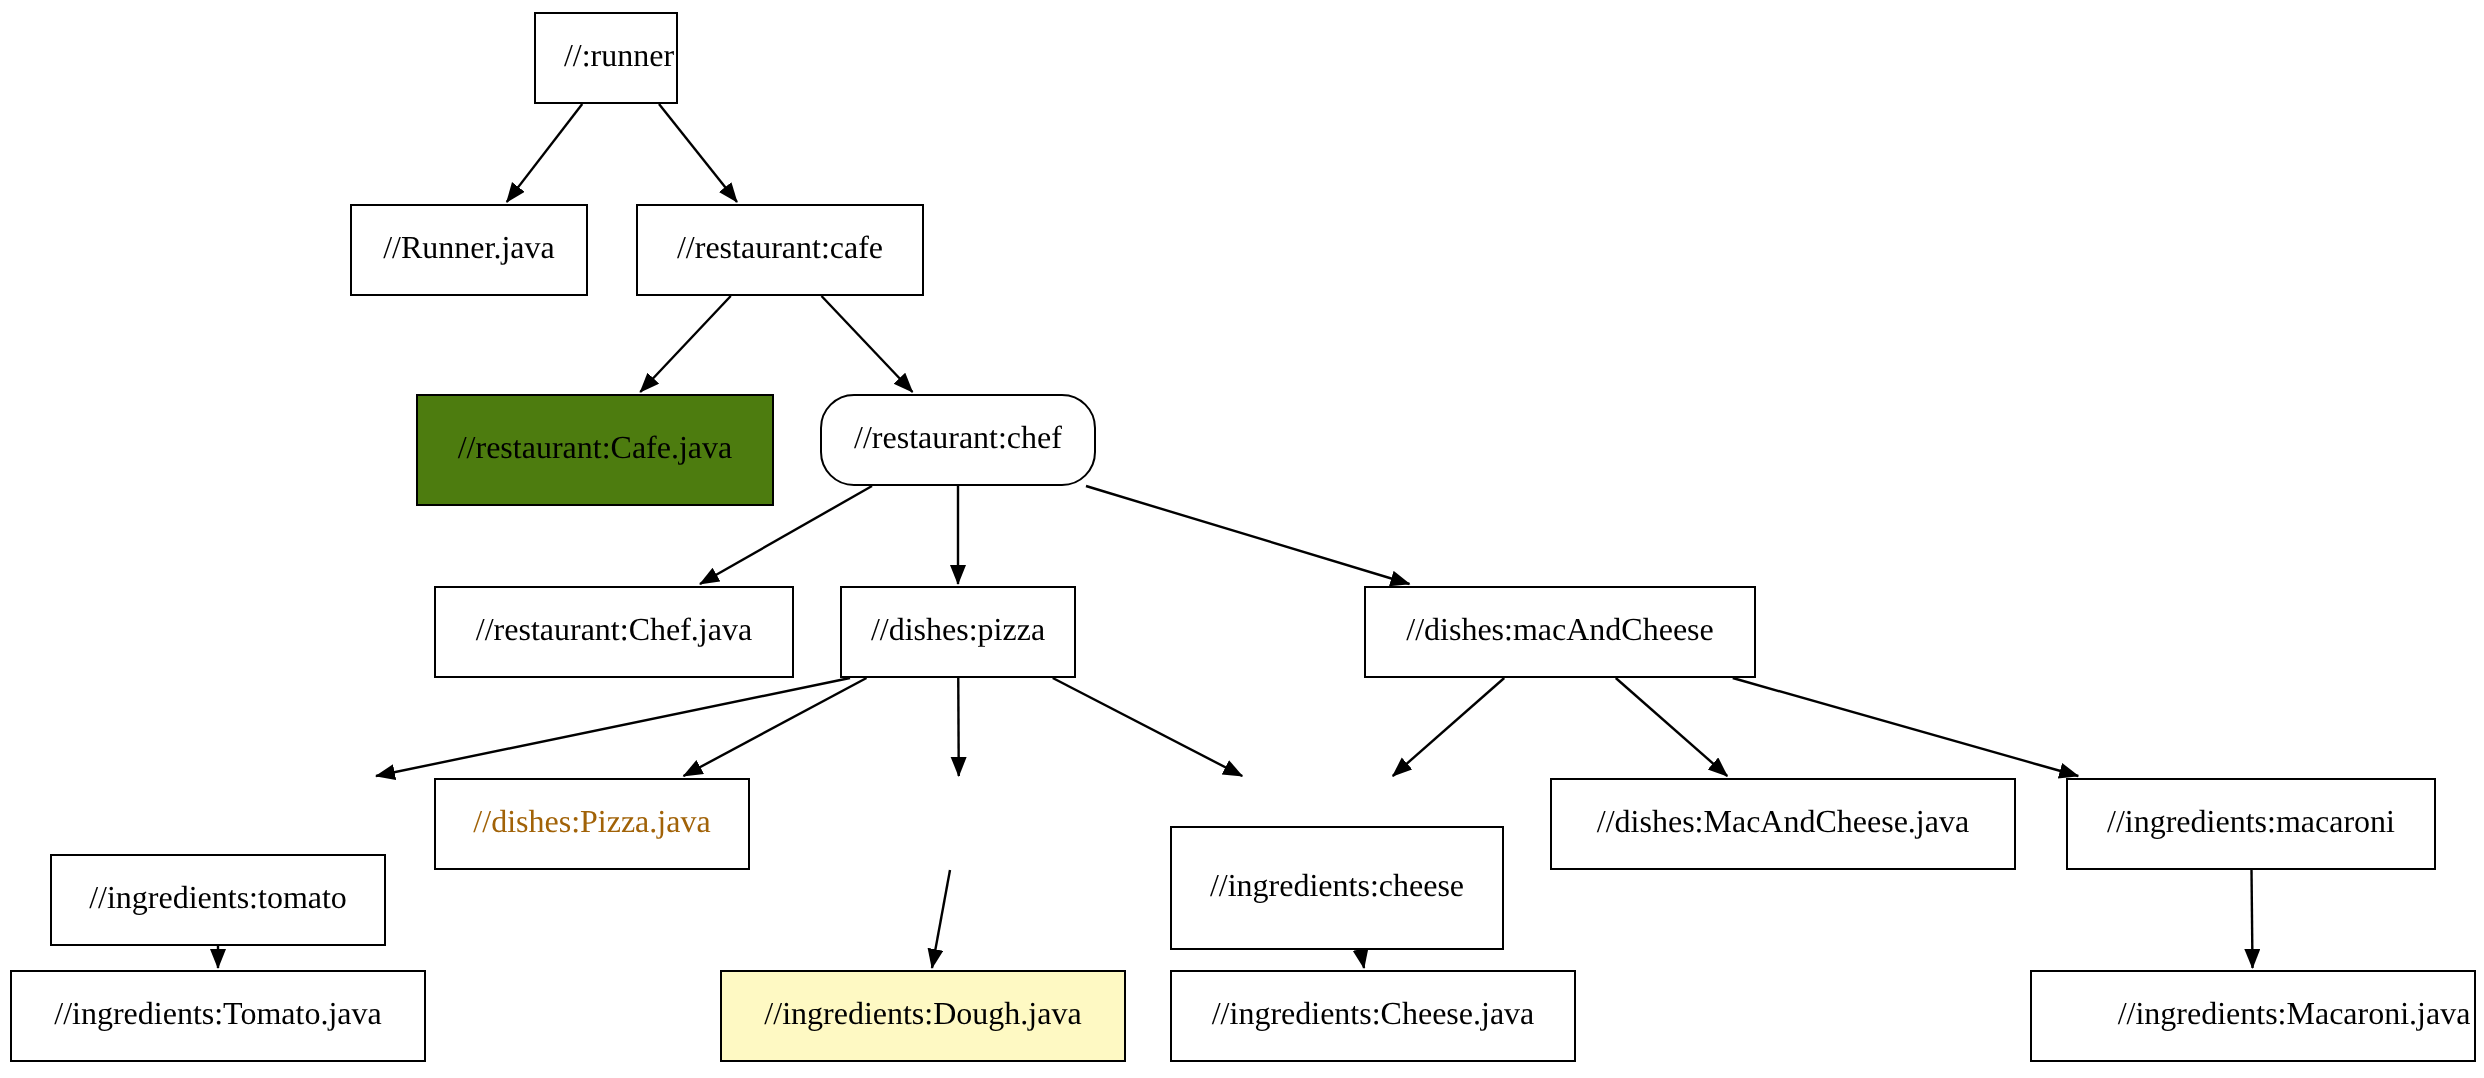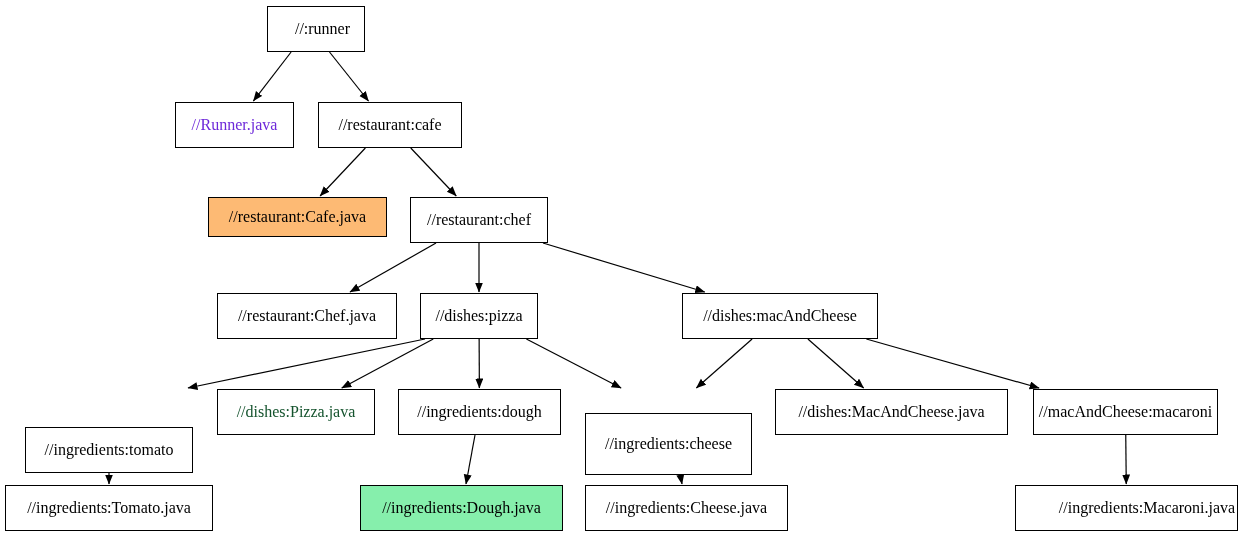--- a/index.html
+++ b/index.html
@@ -61,66 +61,63 @@
       <line x1="479.125" y1="339" x2="479.375" y2="388" stroke="#000000" stroke-width="1.2" marker-end="url(#arrowhead)"></line>
       <line x1="526.375" y1="339" x2="621.125" y2="388" stroke="#000000" stroke-width="1.2" marker-end="url(#arrowhead)"></line>
       <line x1="752.125" y1="339" x2="696.375" y2="388" stroke="#000000" stroke-width="1.2" marker-end="url(#arrowhead)"></line>
       <line x1="807.875" y1="339" x2="863.625" y2="388" stroke="#000000" stroke-width="1.2" marker-end="url(#arrowhead)"></line>
       <line x1="866.375" y1="339" x2="1039.125" y2="388" stroke="#000000" stroke-width="1.2" marker-end="url(#arrowhead)"></line>
       <line x1="109" y1="435" x2="109" y2="484" stroke="#000000" stroke-width="1.2" marker-end="url(#arrowhead)"></line>
       <line x1="475" y1="435" x2="466" y2="484" stroke="#000000" stroke-width="1.2" marker-end="url(#arrowhead)"></line>
       <line x1="673" y1="435" x2="682" y2="484" stroke="#000000" stroke-width="1.2" marker-end="url(#arrowhead)"></line>
       <line x1="1125.75" y1="435" x2="1126.25" y2="484" stroke="#000000" stroke-width="1.2" marker-end="url(#arrowhead)"></line>
     </svg>
-<div class="node" style="left: 267px; top: 6px; width: 98px; height: 46px; border-color: rgb(0, 0, 0); background: rgb(255, 255, 255); color: rgb(0, 0, 0); padding-left: 13px;">
+<div class="node" style="left: 267px; top: 6px; width: 72px; height: 46px; border-color: rgb(0, 0, 0); background: rgb(255, 255, 255); color: rgb(0, 0, 0); padding-left: 13px;">
       <span>//:runner</span>
     </div>
-    <div class="node" style="left: 175px; top: 102px; width: 119px; height: 46px; border-color: rgb(0, 0, 0); background: rgb(255, 255, 255); color: #6d28d9;">
+    <div class="node" style="left: 175px; top: 102px; width: 119px; height: 46px; border-color: rgb(0, 0, 0); background: rgb(255, 255, 255); color: #000000;">
       <span>//Runner.java</span>
     </div>
     <div class="node" style="left: 318px; top: 102px; width: 144px; height: 46px; border-color: rgb(0, 0, 0); background: rgb(255, 255, 255); color: rgb(0, 0, 0);">
       <span>//restaurant:cafe</span>
     </div>
-    <div class="node" style="left: 208px; top: 197px; width: 179px; height: 40px; border-color: rgb(0, 0, 0); background: #fdba74; color: rgb(0, 0, 0);">
+    <div class="node" style="left: 208px; top: 197px; width: 179px; height: 56px; border-color: rgb(0, 0, 0); background: #4d7c0f; color: rgb(0, 0, 0);">
       <span>//restaurant:Cafe.java</span>
     </div>
-    <div class="node" style="left: 410px; top: 197px; width: 138px; height: 46px; border-color: rgb(0, 0, 0); background: rgb(255, 255, 255); color: rgb(0, 0, 0);">
+    <div class="node" style="left: 410px; top: 197px; width: 138px; height: 46px; border-color: rgb(0, 0, 0); background: rgb(255, 255, 255); color: rgb(0, 0, 0); border-radius: 17px;">
       <span>//restaurant:chef</span>
     </div>
     <div class="node" style="left: 217px; top: 293px; width: 180px; height: 46px; border-color: rgb(0, 0, 0); background: rgb(255, 255, 255); color: rgb(0, 0, 0);">
       <span>//restaurant:Chef.java</span>
     </div>
     <div class="node" style="left: 420px; top: 293px; width: 118px; height: 46px; border-color: rgb(0, 0, 0); background: rgb(255, 255, 255); color: rgb(0, 0, 0);">
       <span>//dishes:pizza</span>
     </div>
     <div class="node" style="left: 682px; top: 293px; width: 196px; height: 46px; border-color: rgb(0, 0, 0); background: rgb(255, 255, 255); color: rgb(0, 0, 0);">
       <span>//dishes:macAndCheese</span>
     </div>
     <div class="node" style="left: 25px; top: 389px; width: 168px; height: 46px; border-color: rgb(0, 0, 0); background: rgb(255, 255, 255); color: rgb(0, 0, 0); margin-top: 38px;">
       <span>//ingredients:tomato</span>
     </div>
-    <div class="node" style="left: 217px; top: 389px; width: 158px; height: 46px; border-color: rgb(0, 0, 0); background: rgb(255, 255, 255); color: #14532d;">
+    <div class="node" style="left: 217px; top: 389px; width: 158px; height: 46px; border-color: rgb(0, 0, 0); background: rgb(255, 255, 255); color: #a16207;">
       <span>//dishes:Pizza.java</span>
-    </div>
-    <div class="node" style="left: 398px; top: 389px; width: 163px; height: 46px; border-color: rgb(0, 0, 0); background: rgb(255, 255, 255); color: rgb(0, 0, 0);">
-      <span>//ingredients:dough</span>
     </div>
     <div class="node" style="left: 585px; top: 389px; width: 167px; height: 62px; border-color: rgb(0, 0, 0); background: rgb(255, 255, 255); color: rgb(0, 0, 0); margin-top: 24px;">
       <span>//ingredients:cheese</span>
     </div>
     <div class="node" style="left: 775px; top: 389px; width: 233px; height: 46px; border-color: rgb(0, 0, 0); background: rgb(255, 255, 255); color: rgb(0, 0, 0);">
       <span>//dishes:MacAndCheese.java</span>
     </div>
     <div class="node" style="left: 1033px; top: 389px; width: 185px; height: 46px; border-color: rgb(0, 0, 0); background: rgb(255, 255, 255); color: rgb(0, 0, 0);">
-      <span>//macAndCheese:macaroni</span>
+      <span>//ingredients:macaroni</span>
     </div>
     <div class="node" style="left: 5px; top: 485px; width: 208px; height: 46px; border-color: rgb(0, 0, 0); background: rgb(255, 255, 255); color: rgb(0, 0, 0);">
       <span>//ingredients:Tomato.java</span>
     </div>
-    <div class="node" style="left: 360px; top: 485px; width: 203px; height: 46px; border-color: rgb(0, 0, 0); background: #86efac; color: rgb(0, 0, 0);">
+    <div class="node" style="left: 360px; top: 485px; width: 203px; height: 46px; border-color: rgb(0, 0, 0); background: #fef9c3; color: rgb(0, 0, 0);">
       <span>//ingredients:Dough.java</span>
     </div>
     <div class="node" style="left: 585px; top: 485px; width: 203px; height: 46px; border-color: rgb(0, 0, 0); background: rgb(255, 255, 255); color: rgb(0, 0, 0);">
       <span>//ingredients:Cheese.java</span>
     </div>
     <div class="node" style="left: 1015px; top: 485px; width: 223px; height: 46px; border-color: rgb(0, 0, 0); background: rgb(255, 255, 255); color: rgb(0, 0, 0); padding-left: 41px;">
       <span>//ingredients:Macaroni.java</span>
     </div>
   </div>
 

